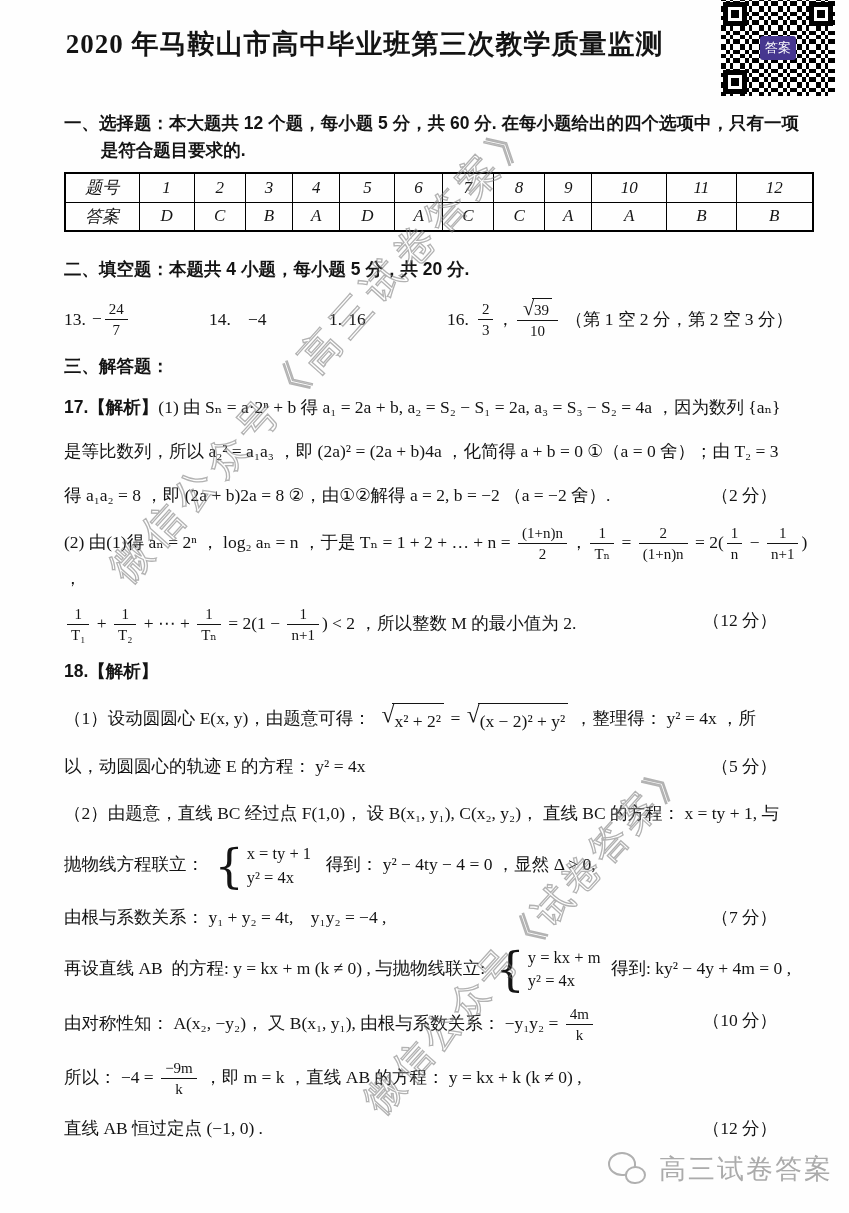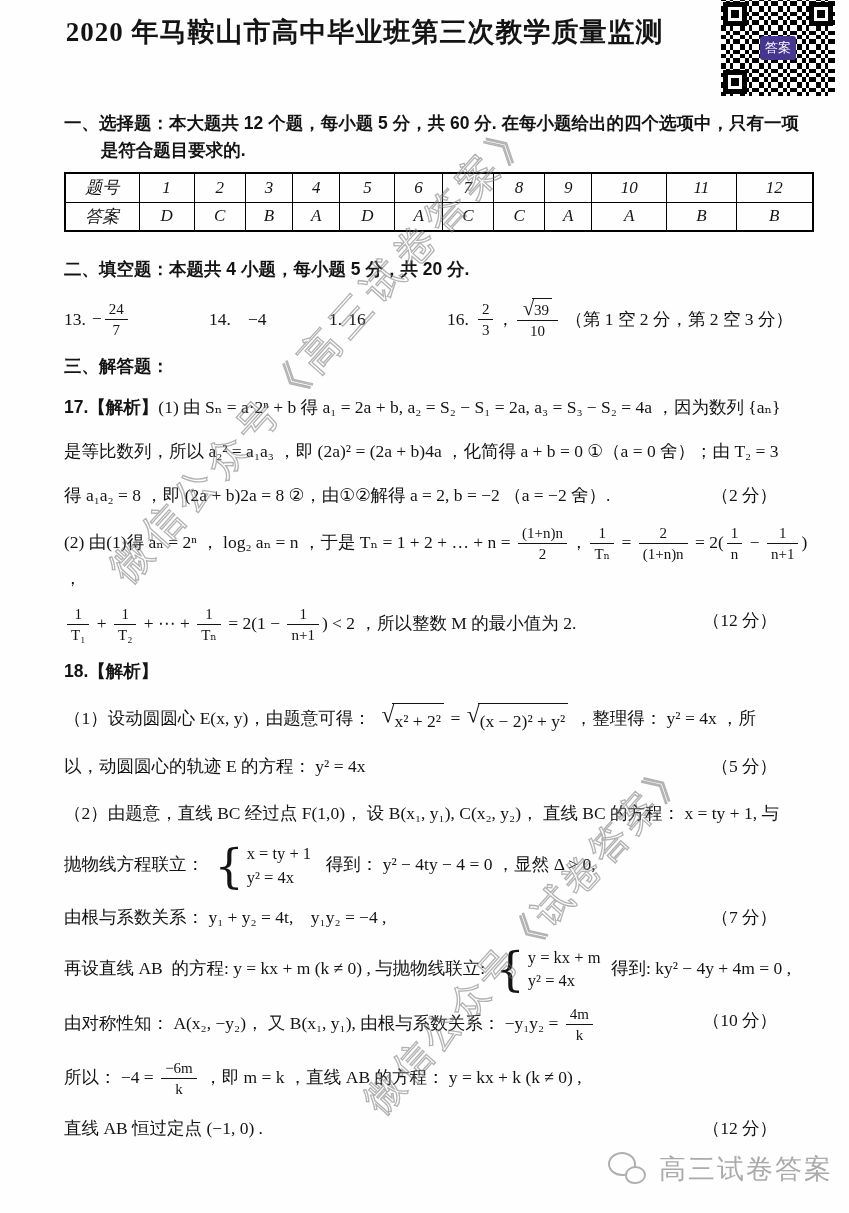--- a/index.html
+++ b/index.html
@@ -6,21 +6,21 @@
   html,body { background:#888; }
   .page {
     position: relative;
     width: 849px; height: 1213px;
     background: #fefefe;
     overflow: hidden;
     font-family: "Liberation Serif","DejaVu Serif","DejaVu Sans",serif;
     color: #141414;
   }
   
-  .title-block { padding-top: 14px; text-align: center; }
+  .title-block { padding-top: 26px; text-align: center; }
   .title-main {
     font-size: 27px; font-weight: bold; letter-spacing: 1px;
     font-family: "Liberation Serif","DejaVu Serif",serif;
     margin-right: 120px;
   }
   .title-sub {
     margin-top: 8px; font-size: 26px; font-weight: bold; letter-spacing: 2px;
     font-family: "Liberation Sans","DejaVu Sans",sans-serif;
     margin-right: 120px;
   }
@@ -228,21 +228,21 @@
           </span><span class="tx">  得到： y² − 4ty − 4 = 0 ，显然 Δ &gt; 0,</span></p>
       <p class="sol-line"><span class="score">（7 分）</span><span><span class="tx">由根与系数关系： y₁ + y₂ = 4t,    y₁y₂ = −4 ,</span></span></p>
       <p class="sol-line"><span class="tx">再设直线 AB  的方程: y = kx + m (k ≠ 0) , 与抛物线联立: </span><span class="cases">
             <span class="brace">{</span>
             <span class="clines">
               <span class="cl">y = kx + m</span>
               <span class="cl">y² = 4x</span>
             </span>
           </span><span class="tx"> 得到: ky² − 4y + 4m = 0 ,</span></p>
       <p class="sol-line"><span class="score">（10 分）</span><span><span class="tx">由对称性知： A(x₂, −y₂)， 又 B(x₁, y₁), 由根与系数关系： −y₁y₂ = </span><span class="frac"><span class="fn">4m</span><span class="fd">k</span></span></span></p>
-      <p class="sol-line"><span class="tx">所以： −4 = </span><span class="frac"><span class="fn">−6m</span><span class="fd">k</span></span><span class="tx"> ，即 m = k ，直线 AB 的方程： y = kx + k (k ≠ 0) ,</span></p>
+      <p class="sol-line"><span class="tx">所以： −4 = </span><span class="frac"><span class="fn">−9m</span><span class="fd">k</span></span><span class="tx"> ，即 m = k ，直线 AB 的方程： y = kx + k (k ≠ 0) ,</span></p>
       <p class="sol-line"><span class="score">（12 分）</span><span><span class="tx">直线 AB 恒过定点 (−1, 0) .</span></span></p>
     </div>
   </div>
 
   <div class="wm wm1">微信公众号《高三试卷答案》</div>
   <div class="wm wm2">微信公众号《试卷答案》</div>
 
   <div class="footer-wm">
     <span class="wx-icon"></span>
     <span>高三试卷答案</span>

